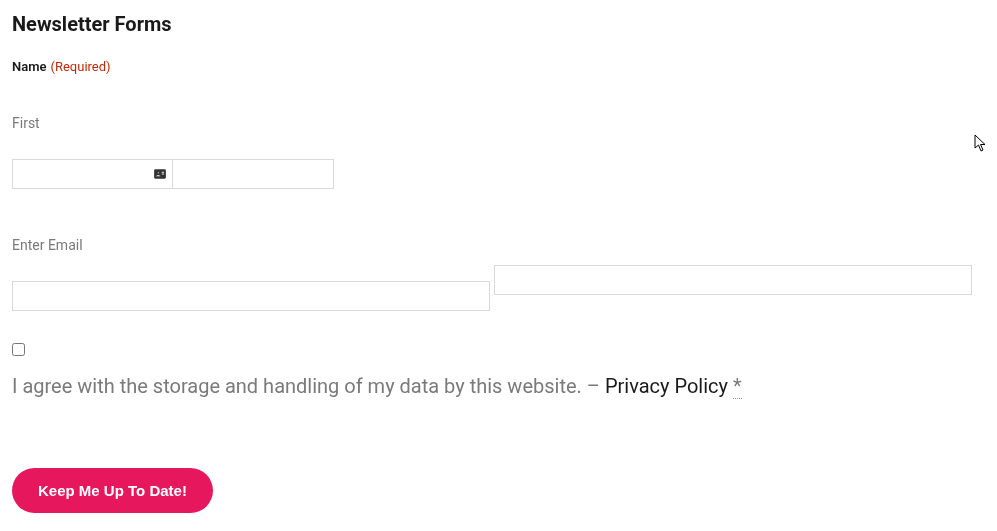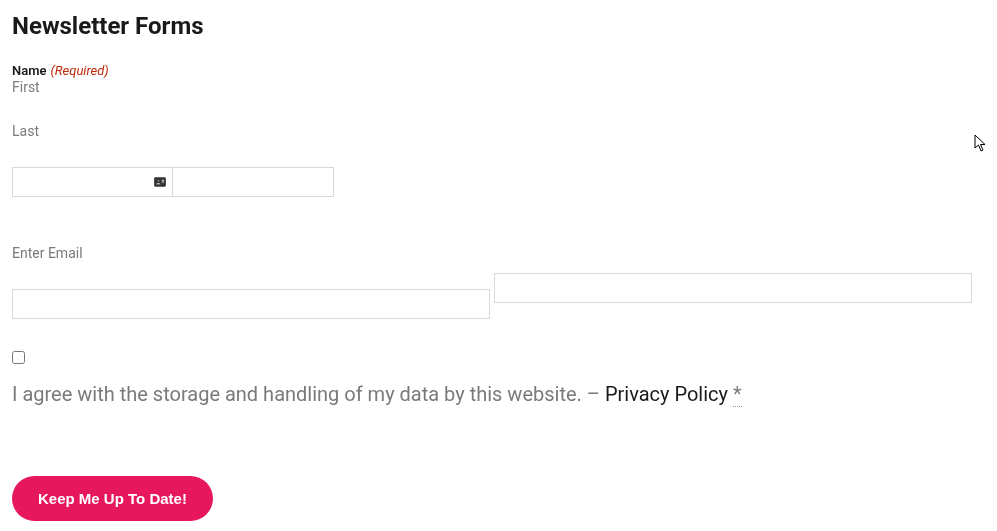--- a/index.html
+++ b/index.html
@@ -10,50 +10,49 @@
     body {
       font-family: -apple-system, BlinkMacSystemFont, "Segoe UI", Roboto, Helvetica, Arial, sans-serif;
       background: #fff;
       padding: 12px;
       width: 997px;
       height: 531px;
       position: relative;
       color: #1a1a1a;
     }
     .page-title {
-      font-size: 24px;
+      font-size: 20px;
       font-weight: 700;
       color: #1a1a1a;
       margin-bottom: 20px;
     }
     .field-label {
       font-size: 13px;
       font-weight: 600;
       color: #1a1a1a;
       margin-bottom: 6px;
     }
     .required {
       font-size: 13px;
-      font-style: italic;
       font-weight: 400;
       color: #c02b0a;
       margin-left: 4px;
     }
     .sub-label {
       font-size: 14px;
       font-weight: 400;
       color: #7a7a7a;
       margin-bottom: 28px;
     }
     .name-section {
       margin-bottom: 48px;
     }
     .name-labels {
       display: flex;
-      flex-direction: column;
+      margin-top: 40px;
     }
     .name-labels .col-first {
       width: 161px;
     }
     .name-labels .col-last {
       width: 161px;
     }
     .name-inputs {
       display: flex;
       border: 1px solid #d9d9d9;
@@ -155,21 +154,20 @@
 
 
 <h1 class="page-title">Newsletter Forms</h1>
 
 <div class="name-section">
   <div>
     <span class="field-label">Name</span><span class="required">(Required)</span>
   </div>
   <div class="name-labels">
     <div class="col-first sub-label">First</div>
-    <div class="col-last sub-label">Last</div>
   </div>
   <div class="name-inputs">
     <div class="input-wrap-first">
       <input type="text" class="input-first" value="" style="">
       <svg class="contact-icon" viewBox="0 0 24 24" fill="none" stroke="currentColor" stroke-width="2">
         <rect x="3" y="5" width="18" height="14" rx="1" fill="#333" stroke="#333"></rect>
         <circle cx="9" cy="10" r="2" fill="#fff"></circle>
         <path d="M5 16c1-2 3-2 4-2s3 0 4 2" fill="#fff" stroke="none"></path>
         <line x1="15" y1="9" x2="19" y2="9" stroke="#fff" stroke-width="1.5"></line>
         <line x1="15" y1="12" x2="19" y2="12" stroke="#fff" stroke-width="1.5"></line>

